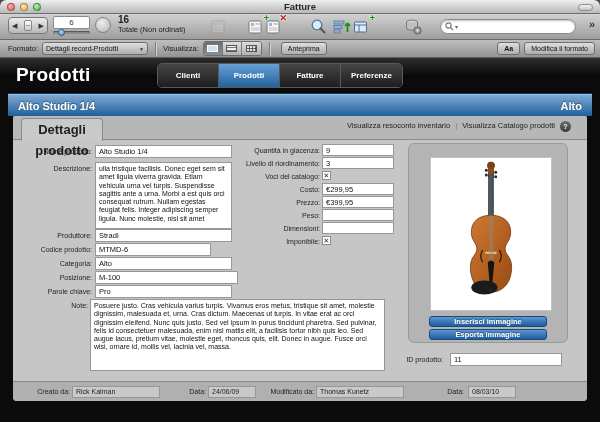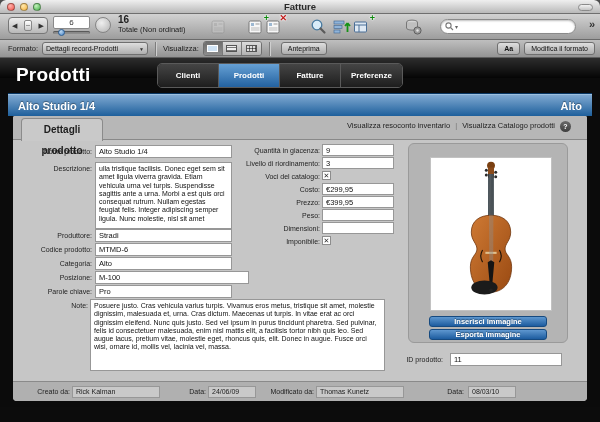--- a/index.html
+++ b/index.html
@@ -81,21 +81,21 @@
   .tab.active{background:linear-gradient(#66a0d4,#205f9e);}
   .recordbar{position:absolute;top:94px;left:8px;right:8px;height:22px;
     background:linear-gradient(#7fa9d1,#1e5f9c);border-top:1px solid #9cc0e0;box-shadow:0 -1px 0 #0a3763;
     display:flex;align-items:center;justify-content:space-between;padding:0 10px;
     font-size:11px;font-weight:bold;color:#fff;text-shadow:0 -1px 1px rgba(0,0,0,.4);}
   
   .panel{position:absolute;left:13px;top:116px;width:574px;height:285px;background:#c6c6c6;border-radius:2px 2px 4px 4px;}
   .tabrow{position:absolute;top:0;left:0;right:0;height:24px;background:#b7b7b7;border-bottom:1px solid #898989;border-radius:2px 2px 0 0;}
   .detailtab{position:absolute;left:8px;top:2px;width:82px;height:23px;z-index:2;
     background:#c9c9c9;border:1px solid #8b8b8b;border-bottom:none;border-radius:4px 4px 0 0;
-    font-size:10px;font-weight:bold;text-align:center;line-height:21px;color:#1e1e1e;}
+    font-size:13px;font-weight:bold;text-align:center;line-height:21px;color:#1e1e1e;}
   .panellinks{position:absolute;right:16px;top:5px;display:flex;align-items:flex-start;gap:5px;font-size:7.5px;color:#1e1e1e;z-index:2;}
   .helpbtn{width:11px;height:11px;border-radius:50%;background:linear-gradient(#6a6a6a,#3f3f3f);
     color:#fff;font-size:7px;font-weight:bold;text-align:center;line-height:11px;}
   .lbl{position:absolute;font-size:7px;color:#1e1e1e;text-align:right;white-space:nowrap;}
   .fld{position:absolute;background:#fff;border:1px solid #979797;font-size:7.5px;color:#111;
     padding:1px 3px;white-space:nowrap;overflow:hidden;}
   .fld.multi{white-space:normal;font-size:7px;line-height:8.3px;padding:2px 3px;overflow:hidden;}
   .chk{position:absolute;width:9px;height:9px;background:#fff;border:1px solid #8d8d8d;
     font-size:7px;line-height:8px;text-align:center;color:#333;}
   
@@ -283,27 +283,27 @@
     <div class="lbl" style="left:2px;top:32px;width:77px">Nome prodotto:</div>
     <div class="fld" style="left:82px;top:29px;width:137px;height:13px">Alto Studio 1/4</div>
 
     <div class="lbl" style="left:2px;top:49px;width:77px">Descrizione:</div>
     <div class="fld multi" style="left:82px;top:46px;width:137px;height:67px">ulla tristique facilisis. Donec eget sem sit amet ligula viverra gravida. Etiam vehicula urna vel turpis. Suspendisse sagittis ante a urna. Morbi a est quis orci consequat rutrum. Nullam egestas feugiat felis. Integer adipiscing semper ligula. Nunc molestie, nisl sit amet</div>
 
     <div class="lbl" style="left:2px;top:116px;width:77px">Produttore:</div>
     <div class="fld" style="left:82px;top:113px;width:137px;height:13px">Stradi</div>
 
     <div class="lbl" style="left:2px;top:130px;width:77px">Codice prodotto:</div>
-    <div class="fld" style="left:82px;top:127px;width:137px;height:13px">MTMD-6</div>
+    <div class="fld" style="left:82px;top:127px;width:116px;height:13px">MTMD-6</div>
 
     <div class="lbl" style="left:2px;top:144px;width:77px">Categoria:</div>
     <div class="fld" style="left:82px;top:141px;width:137px;height:13px">Alto</div>
 
     <div class="lbl" style="left:2px;top:158px;width:77px">Posizione:</div>
-    <div class="fld" style="left:82px;top:155px;width:154px;height:13px">M-100</div>
+    <div class="fld" style="left:82px;top:155px;width:143px;height:13px">M-100</div>
 
     <div class="lbl" style="left:2px;top:172px;width:77px">Parole chiave:</div>
     <div class="fld" style="left:82px;top:169px;width:137px;height:13px">Pro</div>
 
     <div class="lbl" style="left:2px;top:186px;width:73px">Note:</div>
     <div class="fld multi" style="left:77px;top:183px;width:295px;height:72px">Posuere justo. Cras vehicula varius turpis. Vivamus eros metus, tristique sit amet, molestie dignissim, malesuada et, urna.  Cras dictum. Maecenas ut turpis. In vitae erat ac orci dignissim eleifend. Nunc quis justo. Sed vel ipsum in purus tincidunt pharetra. Sed pulvinar, felis id consectetuer malesuada, enim nisl mattis elit, a facilisis tortor nibh quis leo. Sed augue lacus, pretium vitae, molestie eget, rhoncus quis, elit. Donec in augue. Fusce orci wisi, ornare id, mollis vel, lacinia vel, massa.</div>
 
     <div class="lbl" style="left:190px;top:31px;width:117px">Quantità in giacenza:</div>
     <div class="fld" style="left:309px;top:28px;width:72px;height:12px">9</div>
 

